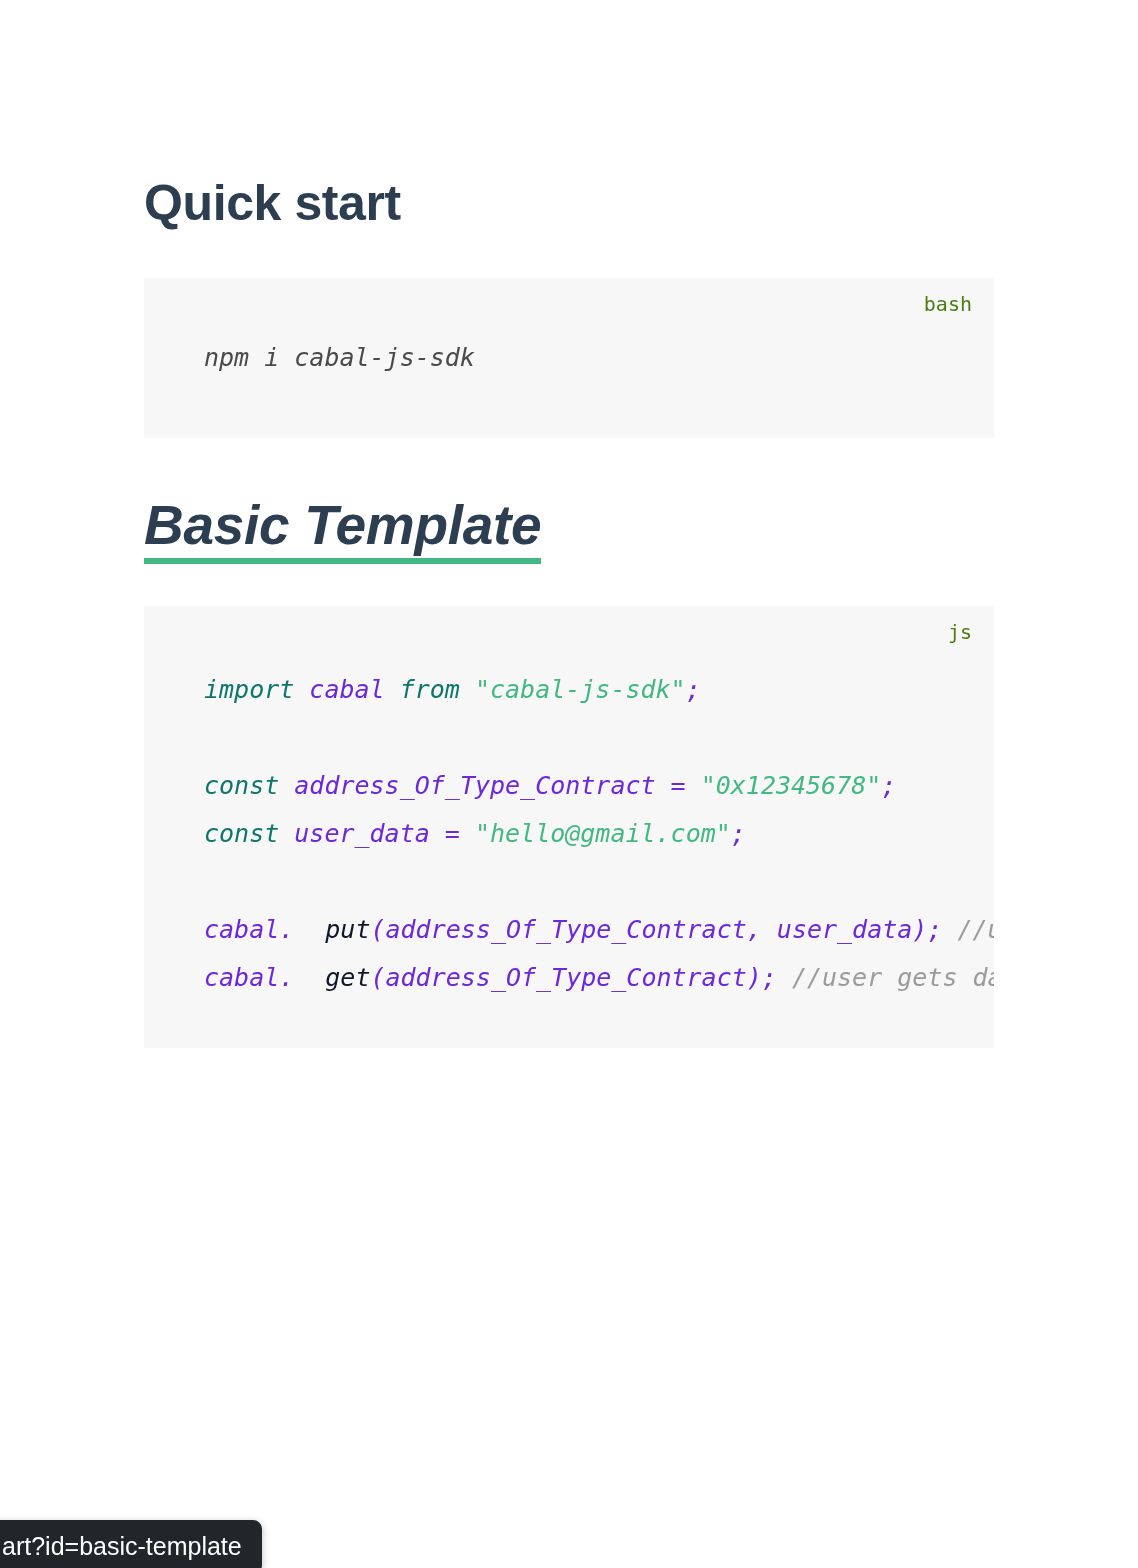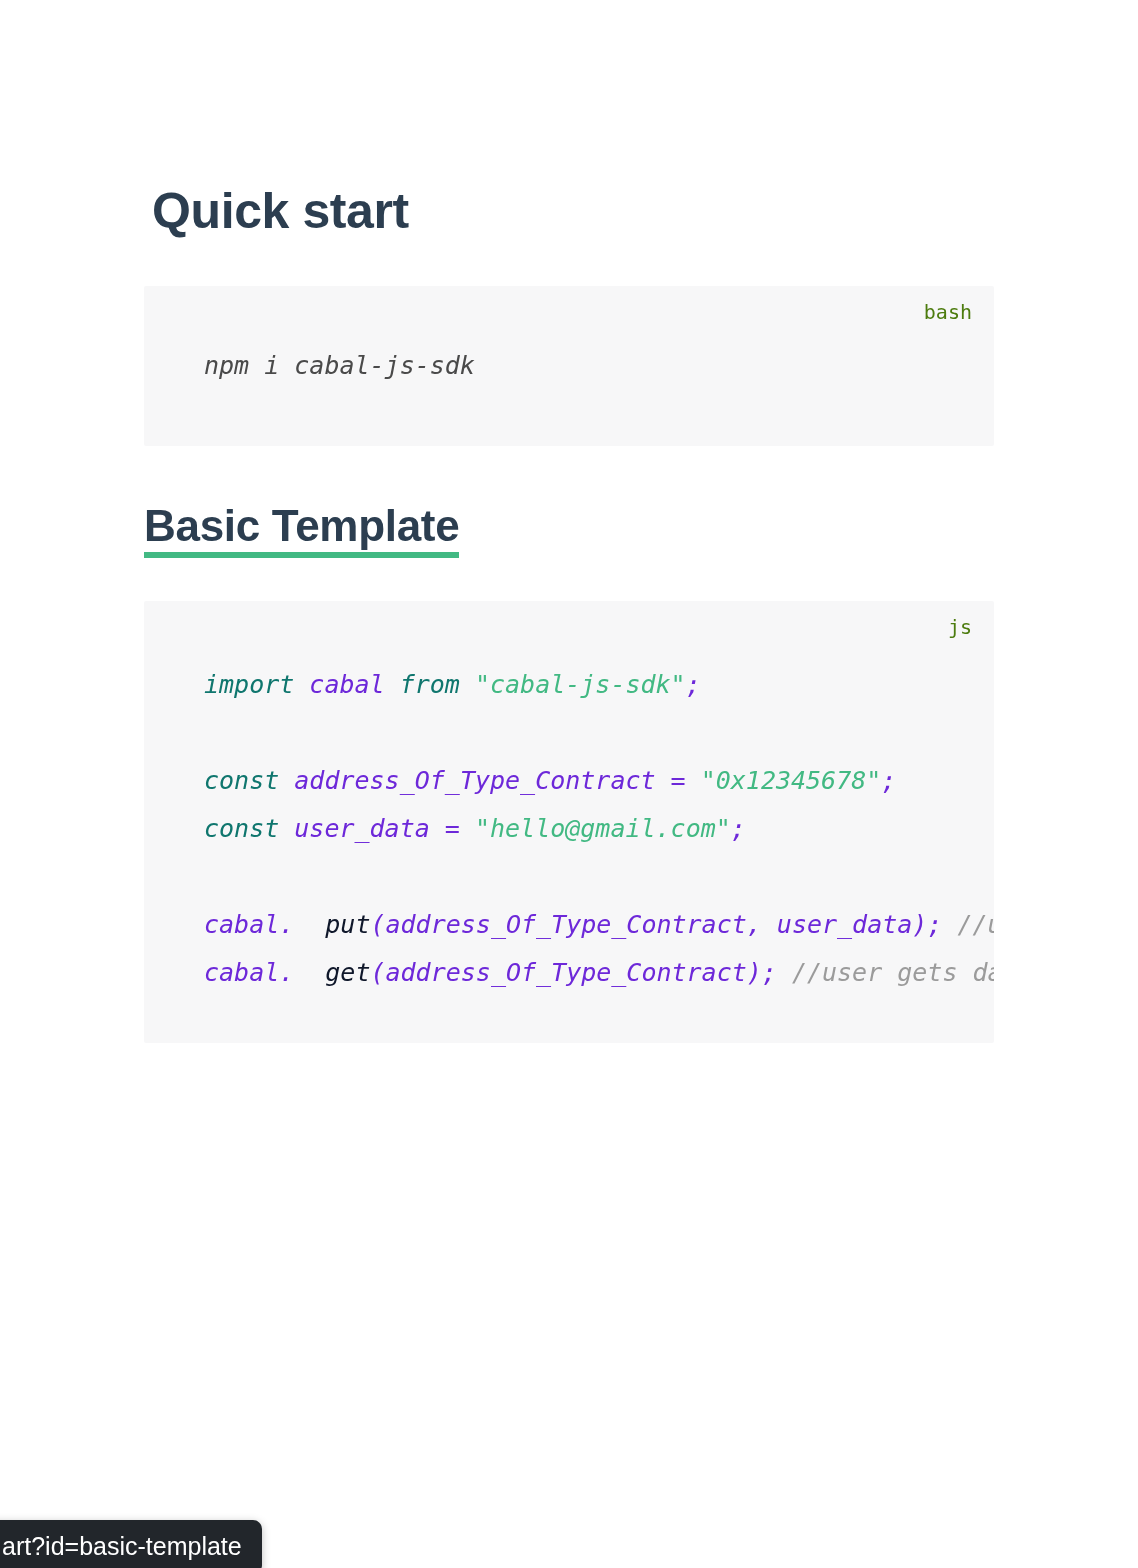--- a/index.html
+++ b/index.html
@@ -18,36 +18,37 @@
 
   .doc-content {
     position: absolute;
     left: 144px;
     top: 0;
     width: 850px;
   }
 
   
   .page-title {
-    margin: 8px;
+    margin: 0;
     padding-top: 174px;
     font-size: 50px;
     line-height: 1.18;
     font-weight: 700;
     color: #2c3e50;
     letter-spacing: -0.4px;
   }
 
   .section-heading {
     margin: 0;
     padding-top: 54px;
-    font-size: 44px;
+    font-size: 55px;
     line-height: 1.2;
     font-weight: 700;
     letter-spacing: -0.3px;
+    font-style: italic;
   }
   .section-heading a {
     color: #2c3e50;
     text-decoration: none;
     border-bottom: 6px solid #42b983;
     padding-bottom: 2px;
     cursor: pointer;
   }
 
   

